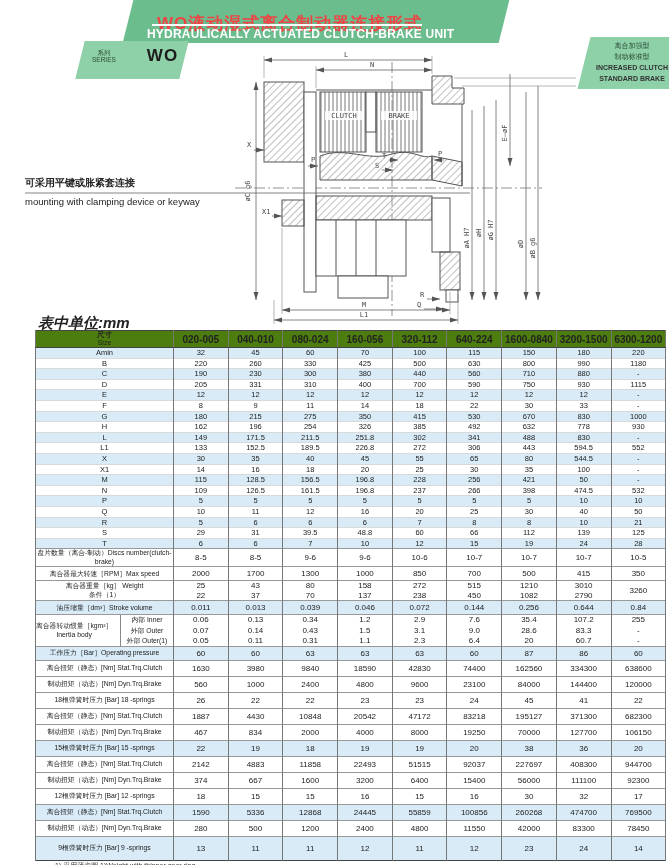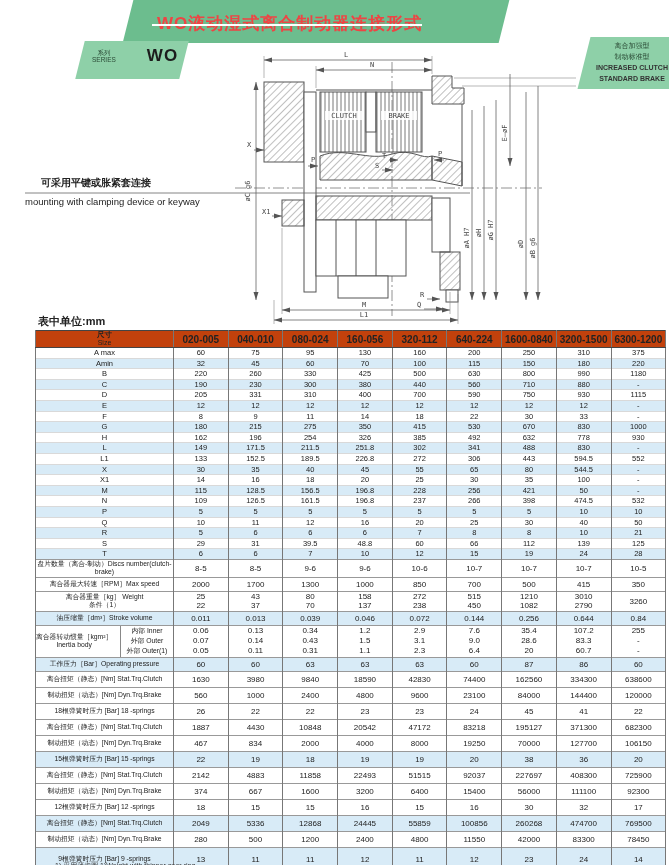--- a/index.html
+++ b/index.html
@@ -22,29 +22,29 @@
   
   #dwg{position:absolute;left:20px;top:48px;}
   #dwg .part{fill:#fff;stroke:#555;stroke-width:1;}
   #dwg .hatch{fill:url(#hatch);stroke:#555;stroke-width:1;}
   #dwg .disc{fill:url(#discs);stroke:#555;stroke-width:1;}
   #dwg .oln{fill:none;stroke:#555;stroke-width:1;}
   #dwg .cdash{stroke:#777;stroke-width:0.8;stroke-dasharray:11 3 2 3;fill:none;}
   #dwg .dimline{stroke:#666;stroke-width:0.8;fill:none;}
   #dwg .ext{stroke:#888;stroke-width:0.6;fill:none;}
   #dwg text{font-family:"DejaVu Sans Mono","Liberation Mono",monospace;font-size:7px;fill:#444;}
-  .note-cn{position:absolute;left:25px;top:176px;font-size:10px;font-weight:bold;color:#222;margin-left:16px;}
+  .note-cn{position:absolute;left:25px;top:176px;font-size:10px;font-weight:bold;color:#222;}
   .note-en{position:absolute;left:25px;top:196px;font-size:9.5px;color:#222;}
-  .units-note{position:absolute;left:38px;top:314px;font-size:11px;font-weight:bold;color:#222;}
+  .units-note{position:absolute;left:38px;top:314px;font-size:15px;font-weight:bold;color:#222;font-style:italic;}
   
   #spec-table{position:absolute;left:35px;top:330px;width:630px;border-collapse:collapse;table-layout:fixed;
               border:1.5px solid #444;}
   #spec-table th,#spec-table td{border-left:1px solid #777;border-right:1px solid #777;
               text-align:center;vertical-align:middle;padding:0;overflow:hidden;}
-  #spec-table thead th{background:#c2410c;border-bottom:1.2px solid #444;height:16px;}
+  #spec-table thead th{background:#4d7c0f;border-bottom:1.2px solid #444;height:16px;}
   .size-h-cn{font-size:7.5px;font-weight:bold;line-height:8px;}
   .size-h-en{font-size:7px;font-weight:normal;line-height:8px;}
   .size-col{font-size:10px;font-weight:bold;}
   tr.dim td{height:9.6px;line-height:9.6px;font-size:7.5px;border-top:1px solid #d9d9d9;}
   tr.blue td{background:#d8ebf7;}
   tr.spec td{font-size:8px;line-height:9.5px;border-top:1px solid #999;white-space:pre-line;}
   tr.spec td.lbl{text-align:left;padding-left:4px;font-size:6.8px;line-height:8.5px;white-space:pre-line;}
   tr.inertia td{line-height:10.3px;}
   .lblflex{display:flex;align-items:stretch;width:100%;}
   .lblflex .main{flex:1;display:flex;align-items:center;white-space:pre-line;}
@@ -53,20 +53,21 @@
   .footnote{position:absolute;left:55px;top:861px;font-size:7px;color:#333;}
 </style>
 </head>
 <body>
 
 <div id="page">
 
   <div class="banner-bg"></div>
   <div class="title-cn">WO液动湿式离合制动器连接形式</div>
   <div class="title-rule"></div>
+  <div class="title-en">HYDRAULICALLY ACTUATED CLUTCH-BRAKE UNIT</div>
 
   <div class="series-bg"></div>
   <div class="series-inner">
     <div class="series-lab">
       <div>系列</div>
       <div>SERIES</div>
     </div>
     <div class="series-code">WO</div>
   </div>
 
@@ -207,32 +208,20 @@
           <th class="size-col">080-024</th>
           <th class="size-col">160-056</th>
           <th class="size-col">320-112</th>
           <th class="size-col">640-224</th>
           <th class="size-col">1600-0840</th>
           <th class="size-col">3200-1500</th>
           <th class="size-col">6300-1200</th>
         </tr>
     </thead>
     <tbody id="tbody">
-        <tr class="dim">
-          <td>A max</td>
-          <td>60</td>
-          <td>75</td>
-          <td>95</td>
-          <td>130</td>
-          <td>160</td>
-          <td>200</td>
-          <td>250</td>
-          <td>310</td>
-          <td>375</td>
-        </tr>
         <tr class="dim blue">
           <td>Amin</td>
           <td>32</td>
           <td>45</td>
           <td>60</td>
           <td>70</td>
           <td>100</td>
           <td>115</td>
           <td>150</td>
           <td>180</td>
@@ -629,21 +618,21 @@
         <tr class="spec" style="height: 16px;">
           <td class="lbl">离合扭矩（静态）[Nm] Stat.Trq.Clutch</td>
           <td>2142</td>
           <td>4883</td>
           <td>11858</td>
           <td>22493</td>
           <td>51515</td>
           <td>92037</td>
           <td>227697</td>
           <td>408300</td>
-          <td>725900</td>
+          <td>944700</td>
         </tr>
         <tr class="spec" style="height: 16px;">
           <td class="lbl">制动扭矩（动态）[Nm] Dyn.Trq.Brake</td>
           <td>374</td>
           <td>667</td>
           <td>1600</td>
           <td>3200</td>
           <td>6400</td>
           <td>15400</td>
           <td>56000</td>
@@ -657,21 +646,21 @@
           <td>15</td>
           <td>16</td>
           <td>15</td>
           <td>16</td>
           <td>30</td>
           <td>32</td>
           <td>17</td>
         </tr>
         <tr class="spec blue" style="height: 16px;">
           <td class="lbl">离合扭矩（静态）[Nm] Stat.Trq.Clutch</td>
-          <td>2049</td>
+          <td>1590</td>
           <td>5336</td>
           <td>12868</td>
           <td>24445</td>
           <td>55859</td>
           <td>100856</td>
           <td>260268</td>
           <td>474700</td>
           <td>769500</td>
         </tr>
         <tr class="spec" style="height: 16px;">

